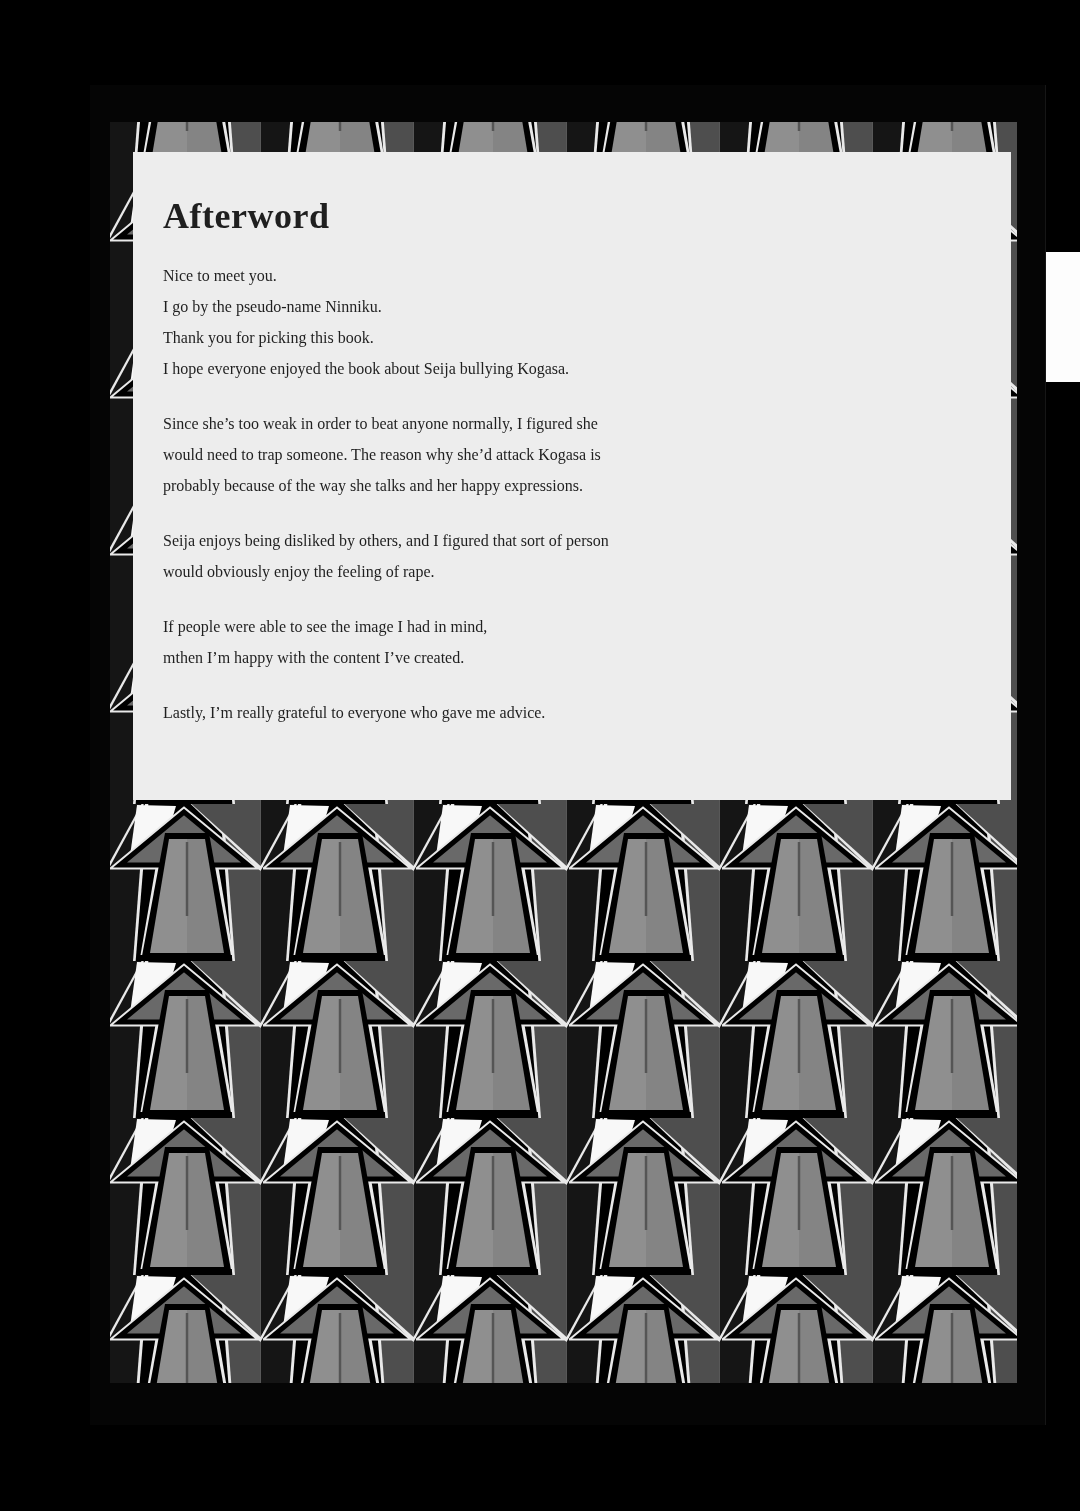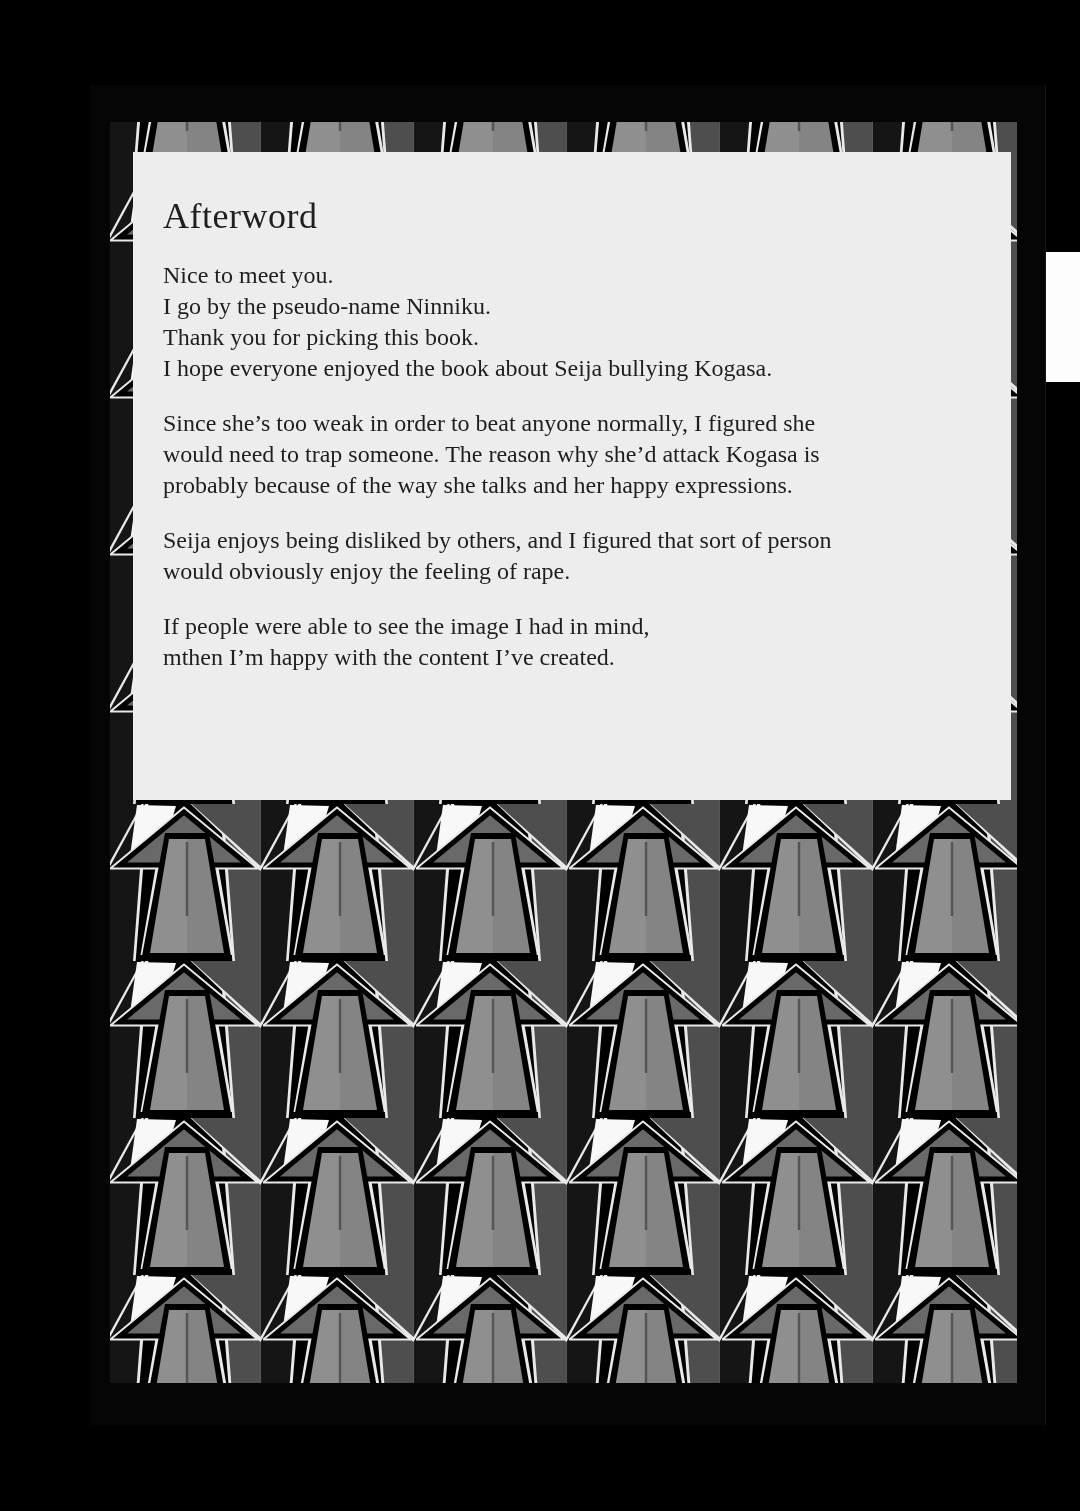--- a/index.html
+++ b/index.html
@@ -30,25 +30,25 @@
   .pdr{fill:var(--c-p-down-r,#151515);}
 
   .textbox{
     position:absolute;left:133px;top:152px;width:878px;height:648px;
     background:var(--c-box,#ededed);
     box-sizing:border-box;
     padding:42px 26px 0 30px;
     color:var(--c-text,#1f1f1f);
   }
   .title{
-    font-size:36px;font-weight:normal;line-height:44px;
+    font-size:36px;font-weight:bold;line-height:44px;
     margin:0 0 22px 0;letter-spacing:0.5px;
   }
   .para{
-    font-size:24px;line-height:31px;margin:0 0 24px 0;
+    font-size:16px;line-height:31px;margin:0 0 24px 0;
     white-space:pre-line;
   }
   .side-tab{
     position:absolute;left:1046px;top:252px;width:34px;height:130px;
     background:var(--c-tab,#fdfdfd);
   }
 </style>
 </head>
 <body>
 
@@ -95,15 +95,16 @@
 I go by the pseudo-name Ninniku.
 Thank you for picking this book.
 I hope everyone enjoyed the book about Seija bullying Kogasa.</p>
   <p class="para">Since she’s too weak in order to beat anyone normally, I figured she
 would need to trap someone. The reason why she’d attack Kogasa is
 probably because of the way she talks and her happy expressions.</p>
   <p class="para">Seija enjoys being disliked by others, and I figured that sort of person
 would obviously enjoy the feeling of rape.</p>
   <p class="para">If people were able to see the image I had in mind,
 mthen I’m happy with the content I’ve created.</p>
+  <p class="para">Lastly, I’m really grateful to everyone who gave me advice.</p>
 </div>
 
 <div class="side-tab"></div>
 
 </body></html>

